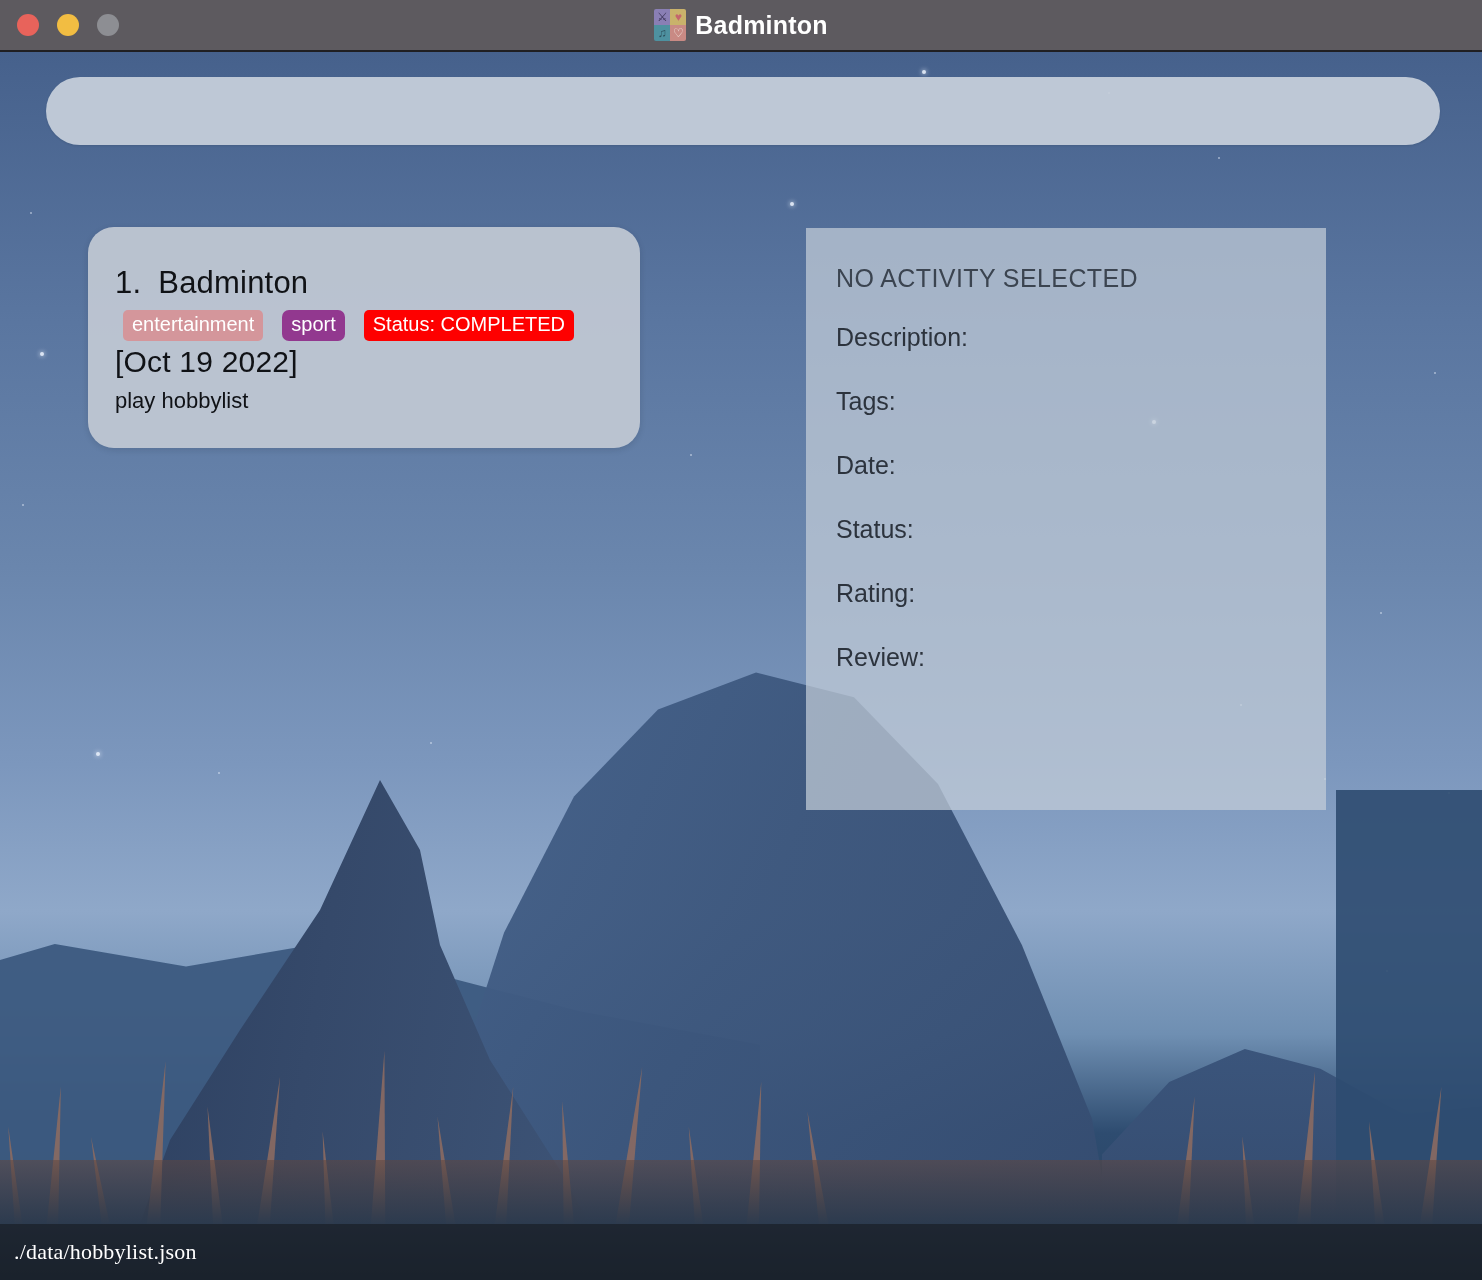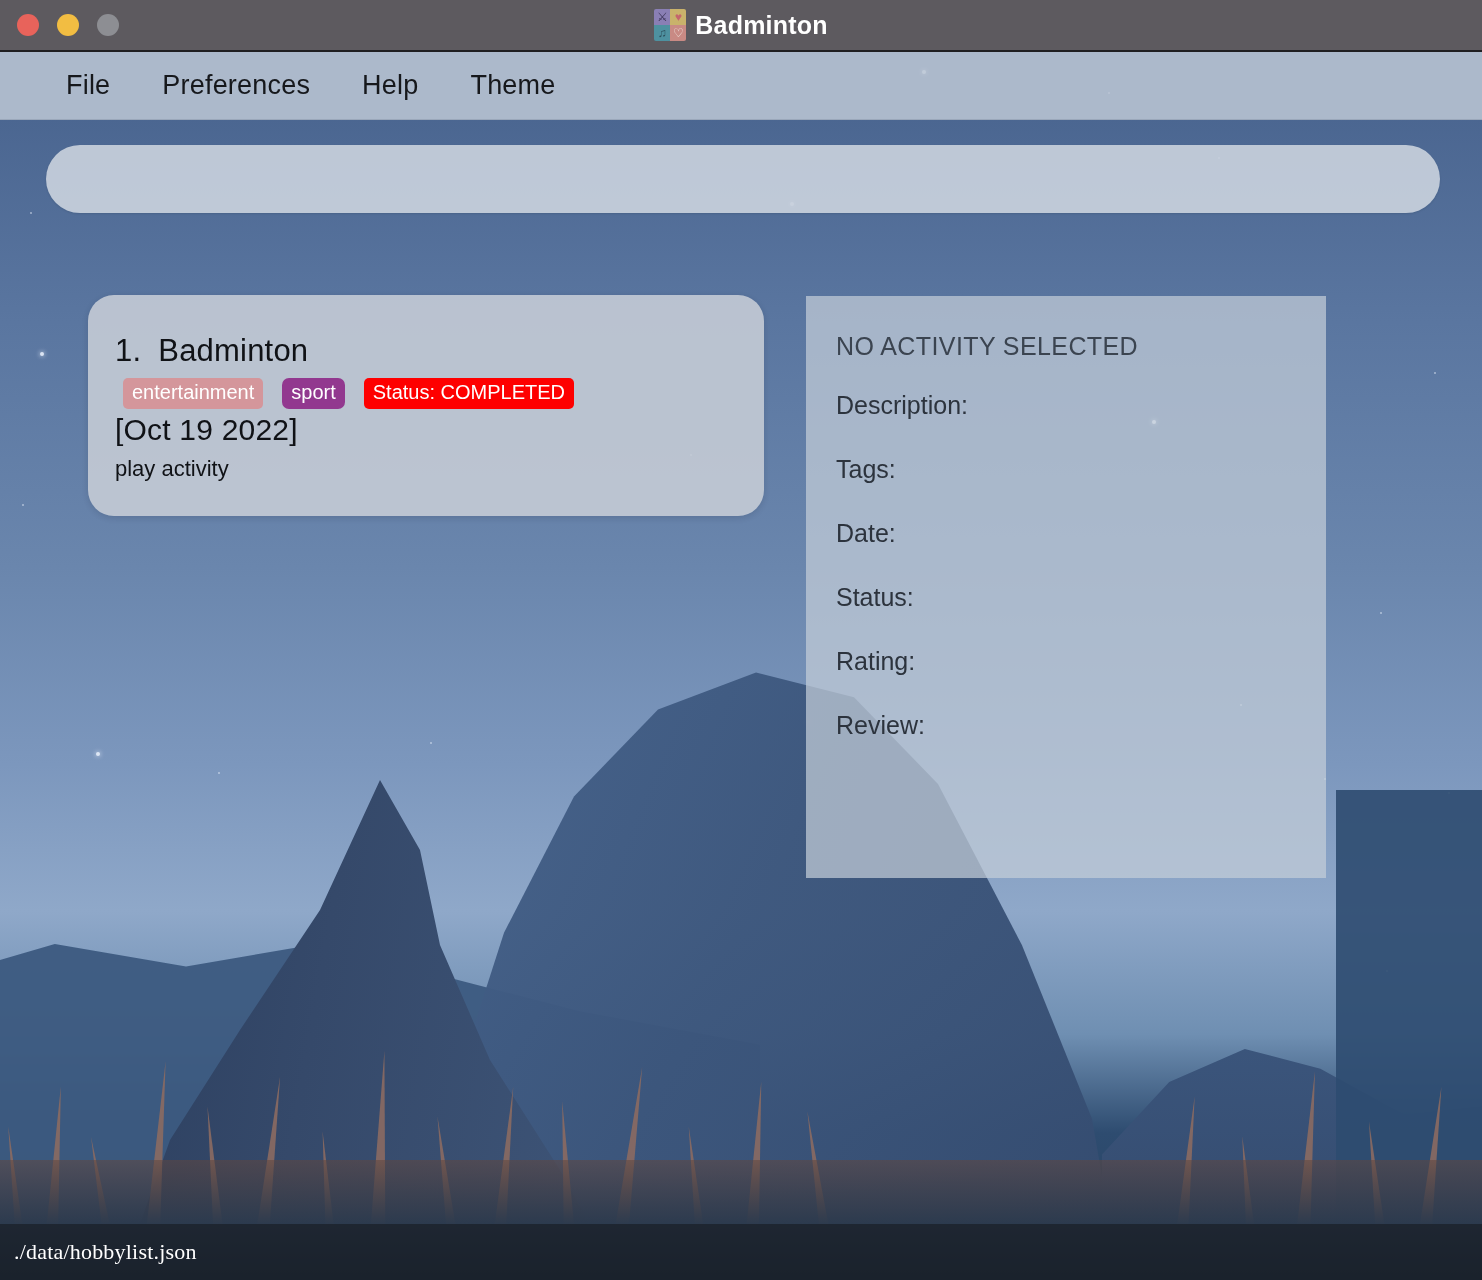--- a/index.html
+++ b/index.html
@@ -152,21 +152,21 @@
   #main-area {
     flex:1 1 auto; min-height:0;
     display:flex; align-items:flex-start;
     padding:82px 0 0 0;
     gap:0;
   }
   #list-panel {
     width:770px; flex:0 0 770px; padding-left:88px;
   }
   .activity-card {
-    width:676px;
+    width:552px;
     background:rgba(196,203,213,.90);
     border-radius:26px;
     padding:38px 30px 34px 27px;
     box-shadow:0 2px 6px rgba(20,30,45,.14);
     cursor:pointer;
   }
   .card-title {
     font-size:31px; color:#101216; font-weight:normal;
     letter-spacing:.2px; white-space:nowrap;
   }
@@ -275,46 +275,40 @@
     <div class="grass" style="left:1242px; width:11px; height:120px; clip-path:polygon(50% 0,100% 100%,0 100%); transform:rotate(-5deg);"></div>
     <div class="grass" style="left:1300px; width:16px; height:185px; clip-path:polygon(53% 0,100% 100%,0 100%); transform:rotate(4deg);"></div>
     <div class="grass" style="left:1370px; width:12px; height:135px; clip-path:polygon(50% 0,100% 100%,0 100%); transform:rotate(-6deg);"></div>
     <div class="grass" style="left:1424px; width:15px; height:170px; clip-path:polygon(57% 0,100% 100%,0 100%); transform:rotate(6deg);"></div>
 
     <div id="ground"></div>
   </div>
 
   <div id="content">
 
-    <div id="menu-bar">
-      <div class="menu-item">File</div>
-      <div class="menu-item">Preferences</div>
-      <div class="menu-item">Help</div>
-      <div class="menu-item">Theme</div>
-    </div>
 
     <div id="command-row">
       <input id="command-input" type="text" placeholder="" value="" style="">
     </div>
 
 
     <div id="main-area">
 
       <div id="list-panel">
         <div class="activity-card">
           <div class="card-title">
             <span class="idx">1.</span><span>Badminton</span>
           </div>
           <div class="chip-row">
             <span class="chip" style="background:#d4969b;">entertainment</span>
             <span class="chip" style="background:#92388f;border-radius:7px;">sport</span>
             <span class="chip" style="background:#fe0000;">Status: COMPLETED</span>
           </div>
           <div class="card-date">[Oct 19 2022]</div>
-          <div class="card-desc">play activity</div>
+          <div class="card-desc">play hobbylist</div>
         </div>
       </div>
 
       <div id="detail-panel">
         <div class="detail-head">NO ACTIVITY SELECTED</div>
         <div class="detail-field">Description:</div>
         <div class="detail-field">Tags:</div>
         <div class="detail-field">Date:</div>
         <div class="detail-field">Status:</div>
         <div class="detail-field">Rating:</div>

